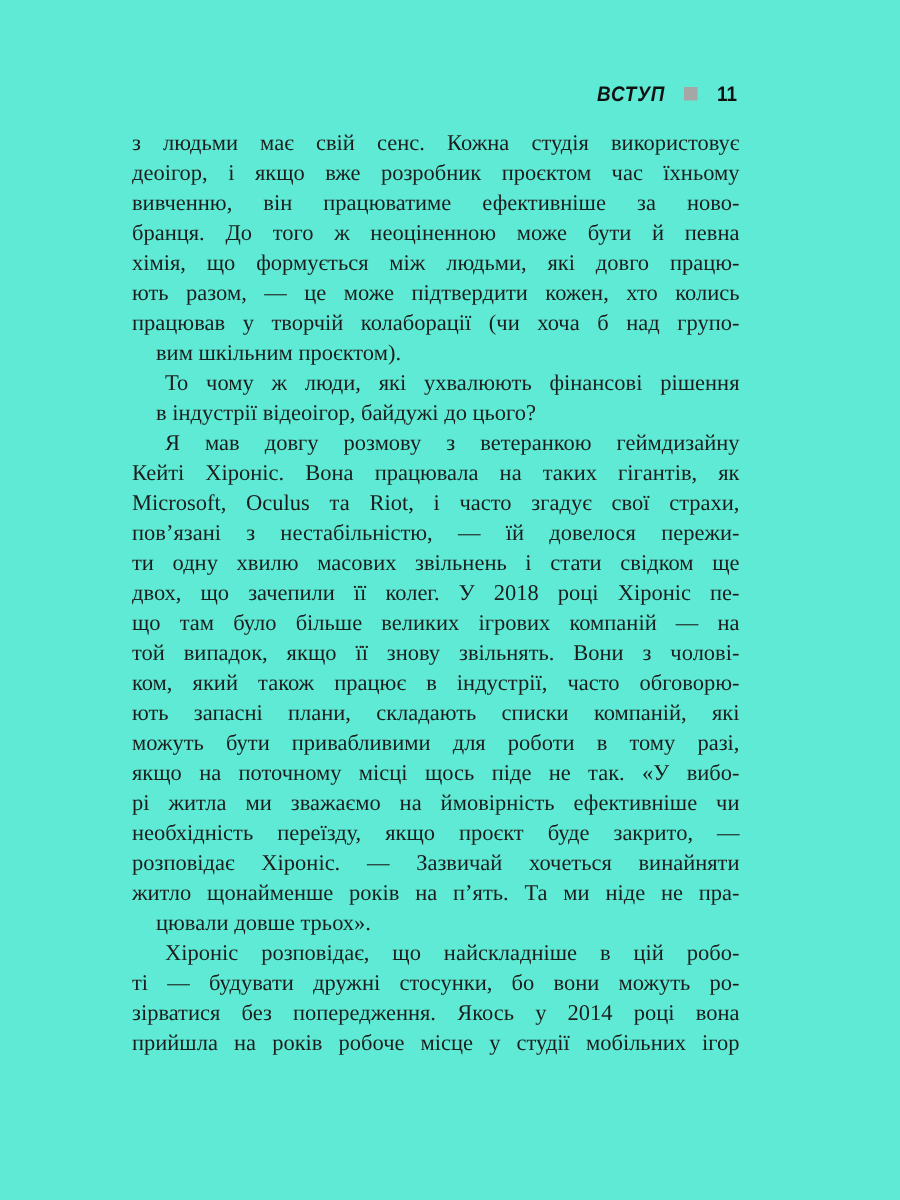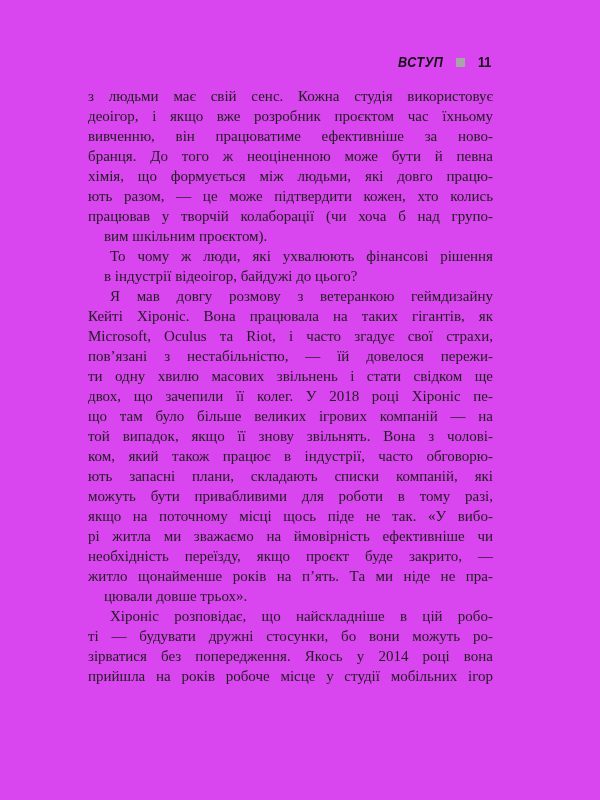--- a/index.html
+++ b/index.html
@@ -4,21 +4,21 @@
 <style>
   html, body {
     margin: 0;
     padding: 0;
     background: #ffffff;
   }
   .page {
     position: relative;
     width: 600px;
     height: 800px;
-    background: #d946ef;
+    background: #5eead4;
     overflow: hidden;
   }
   .running-header {
     position: absolute;
     top: 54px;
     left: 88px;
     width: 405px;
     height: 16px;
     display: flex;
     justify-content: flex-end;
@@ -95,27 +95,28 @@
       <div class="line para-end">вим шкільним проєктом).</div>
       <div class="line indent">То чому ж люди, які ухвалюють фінансові рішення</div>
       <div class="line para-end">в індустрії відеоігор, байдужі до цього?</div>
       <div class="line indent">Я мав довгу розмову з ветеранкою геймдизайну</div>
       <div class="line">Кейті Хіроніс. Вона працювала на таких гігантів, як</div>
       <div class="line">Microsoft, Oculus та Riot, і часто згадує свої страхи,</div>
       <div class="line">пов’язані з нестабільністю, — їй довелося пережи-</div>
       <div class="line">ти одну хвилю масових звільнень і стати свідком ще</div>
       <div class="line">двох, що зачепили її колег. У 2018 році Хіроніс пе-</div>
       <div class="line">що там було більше великих ігрових компаній — на</div>
-      <div class="line">той випадок, якщо її знову звільнять. Вона з чолові-</div>
+      <div class="line">той випадок, якщо її знову звільнять. Вони з чолові-</div>
       <div class="line">ком, який також працює в індустрії, часто обговорю-</div>
       <div class="line">ють запасні плани, складають списки компаній, які</div>
       <div class="line">можуть бути привабливими для роботи в тому разі,</div>
       <div class="line">якщо на поточному місці щось піде не так. «У вибо-</div>
       <div class="line">рі житла ми зважаємо на ймовірність ефективніше чи</div>
       <div class="line">необхідність переїзду, якщо проєкт буде закрито, —</div>
+      <div class="line">розповідає Хіроніс. — Зазвичай хочеться винайняти</div>
       <div class="line">житло щонайменше років на п’ять. Та ми ніде не пра-</div>
       <div class="line para-end">цювали довше трьох».</div>
       <div class="line indent">Хіроніс розповідає, що найскладніше в цій робо-</div>
       <div class="line">ті — будувати дружні стосунки, бо вони можуть ро-</div>
       <div class="line">зірватися без попередження. Якось у 2014 році вона</div>
       <div class="line">прийшла на років робоче місце у студії мобільних ігор</div>
     </div>
 
 </div>
 

